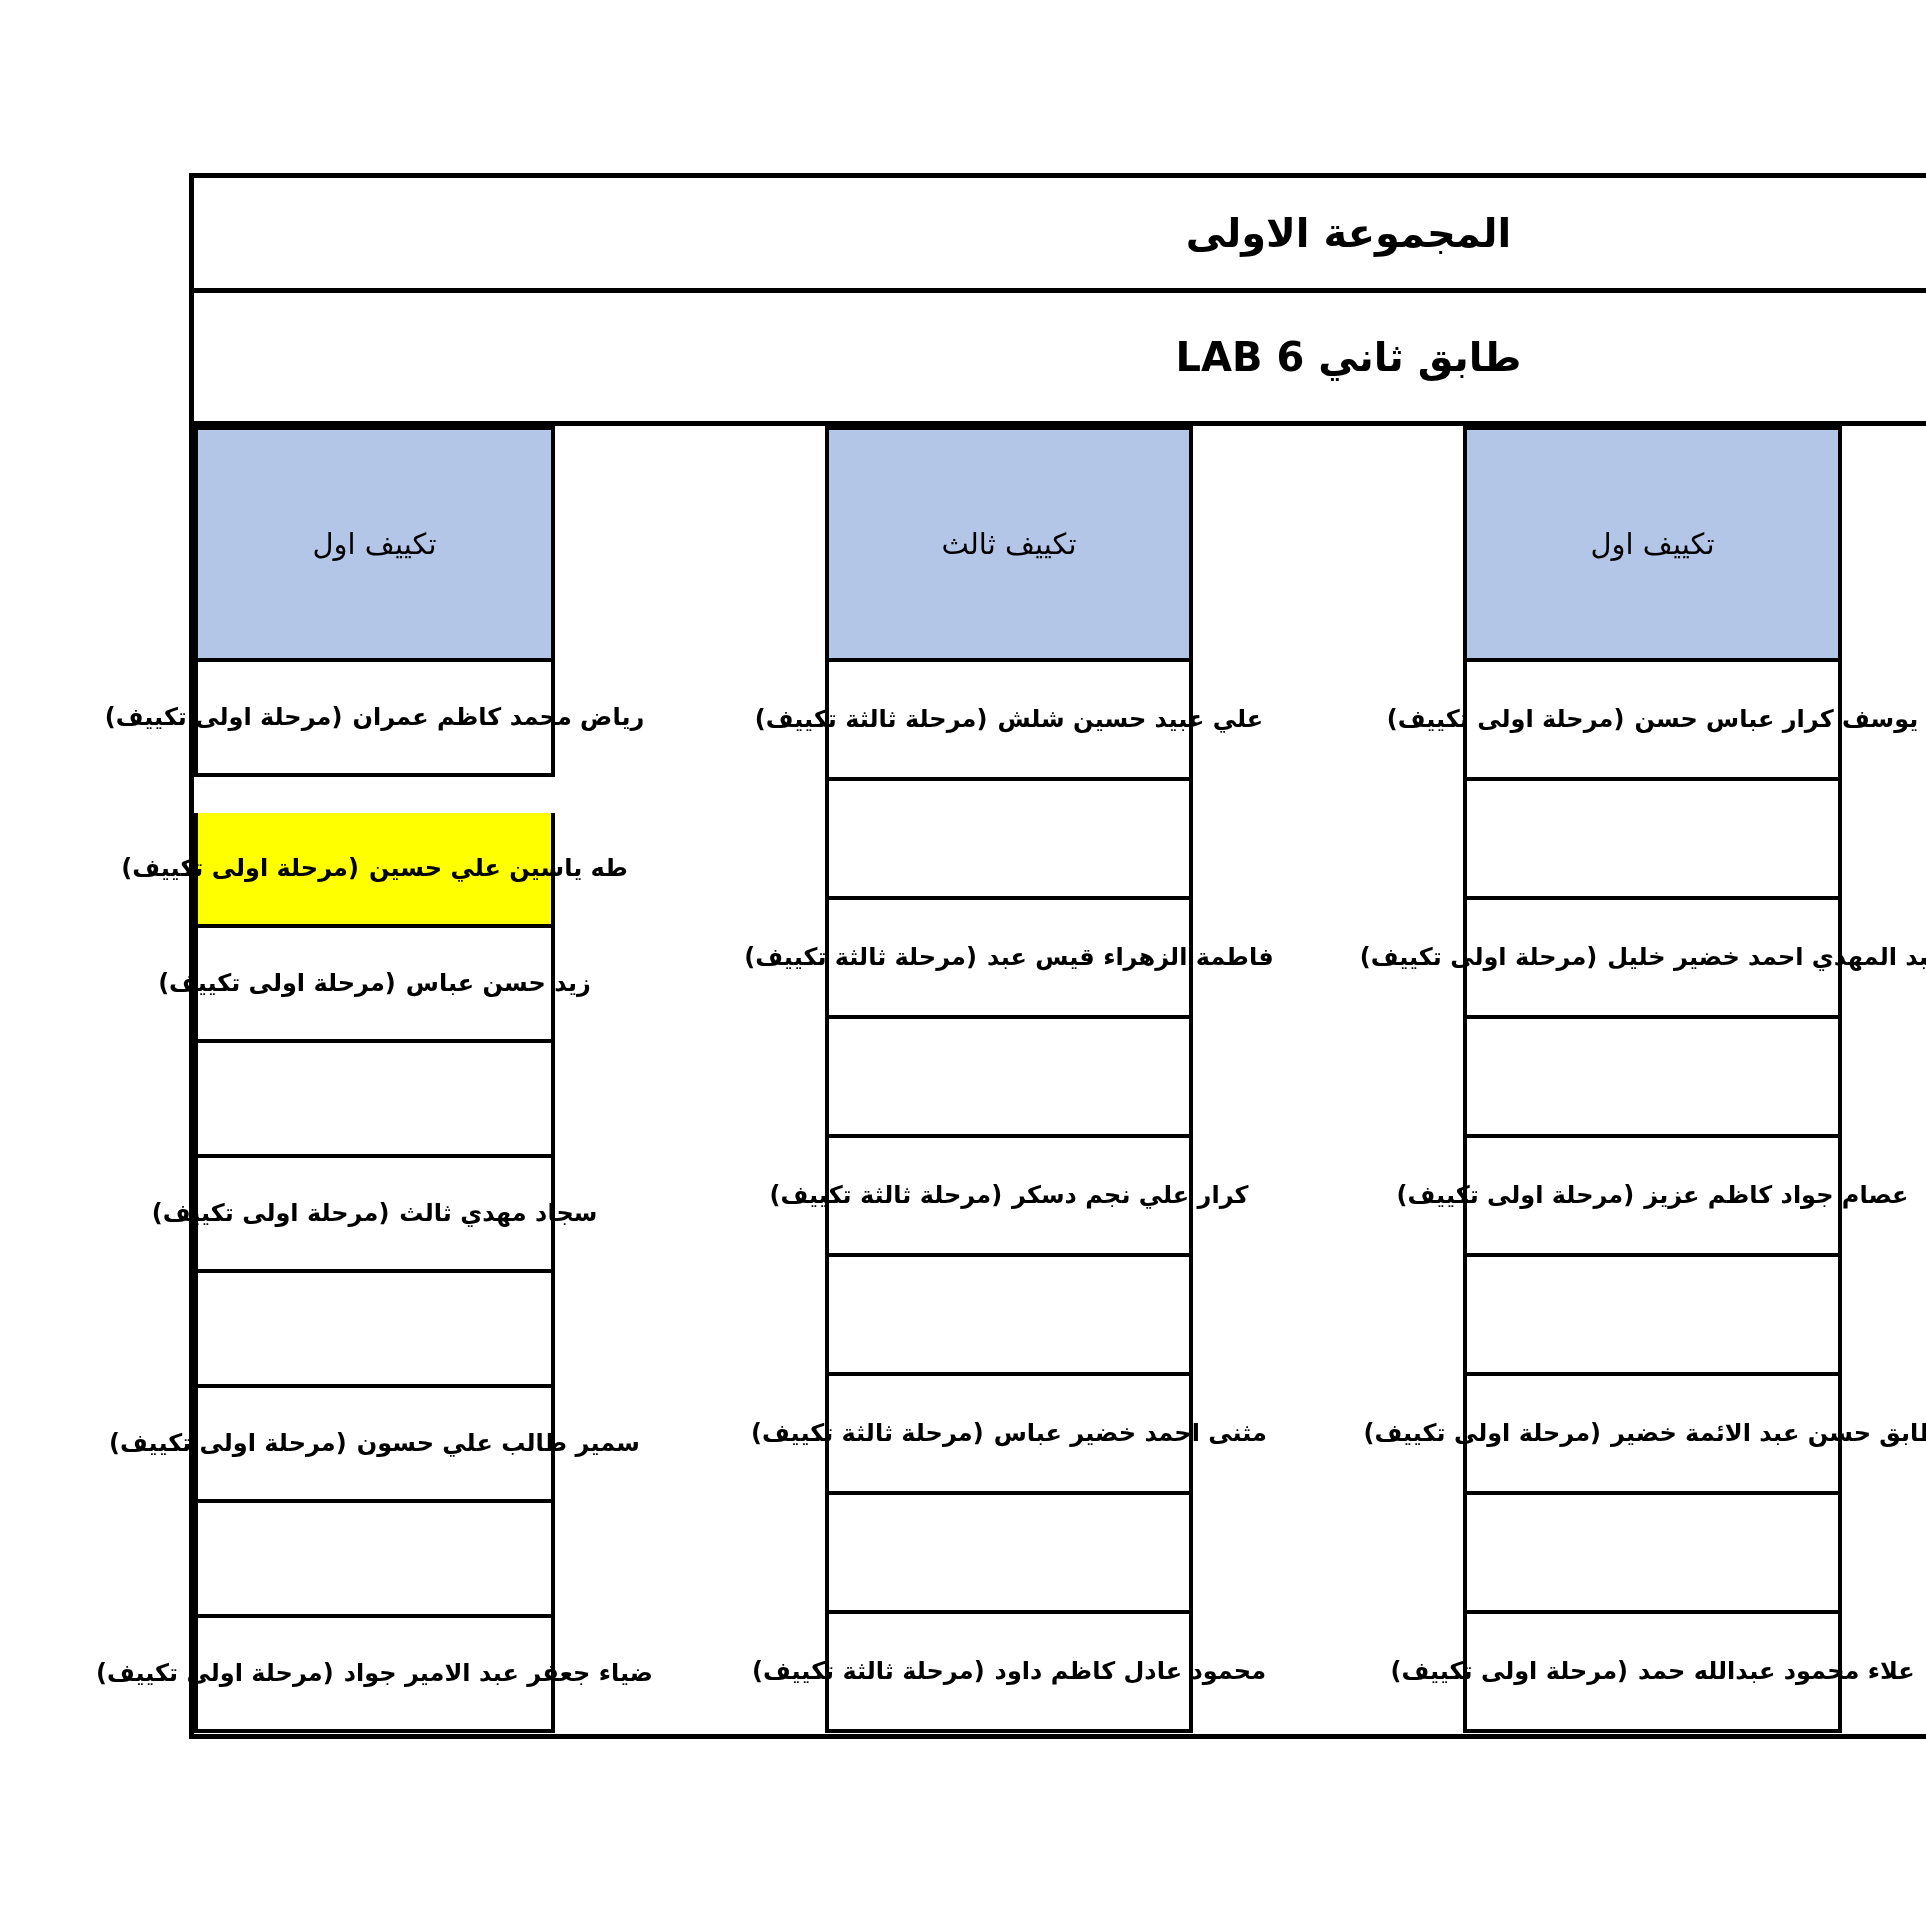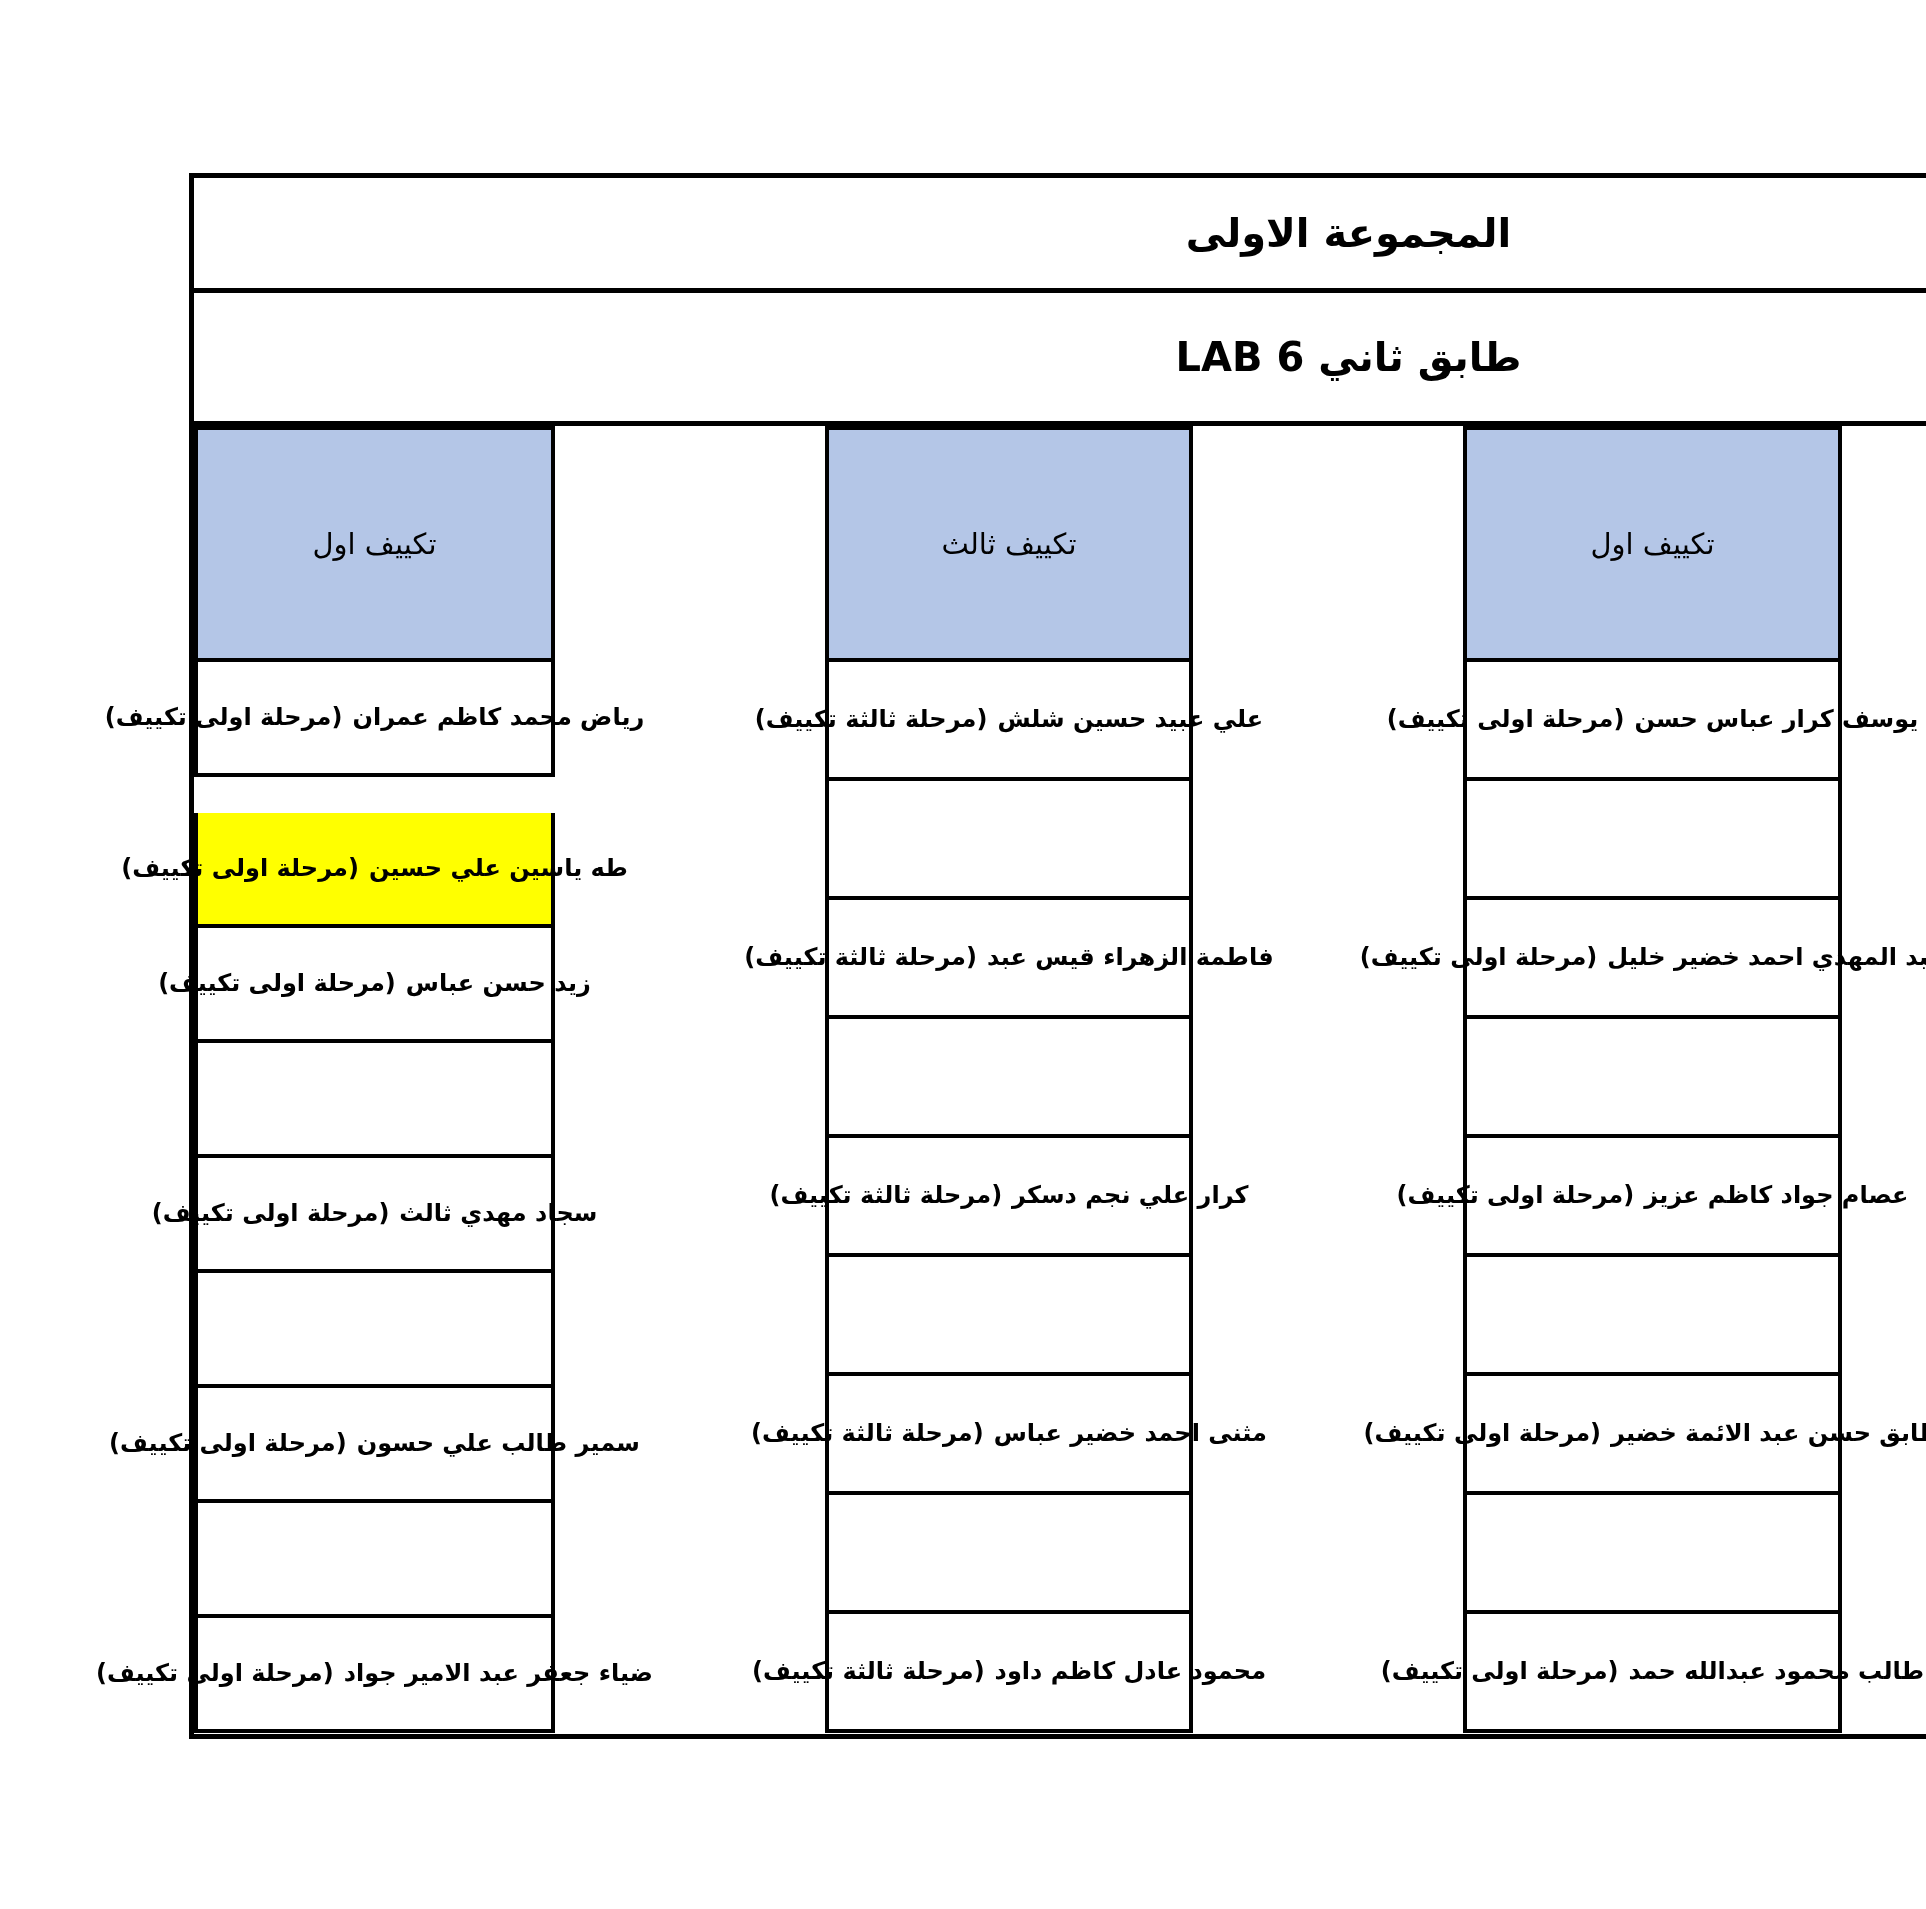--- a/index.html
+++ b/index.html
@@ -153,21 +153,21 @@
             <div class="student-name">عصام جواد كاظم عزيز</div>
             <div class="student-stage">(مرحلة اولى تكييف)</div>
           </div>
           <div class="cell empty"></div>
           <div class="cell">
             <div class="student-name">طابق حسن عبد الائمة خضير</div>
             <div class="student-stage">(مرحلة اولى تكييف)</div>
           </div>
           <div class="cell empty"></div>
           <div class="cell">
-            <div class="student-name">طالب محمود عبدالله حمد</div>
+            <div class="student-name">علاء محمود عبدالله حمد</div>
             <div class="student-stage">(مرحلة اولى تكييف)</div>
           </div>
         </div>
         <div class="gap" style="flex: 0 0 272px;"></div>
       </div>
   </div>
 </div>
 
 
 </body></html>

